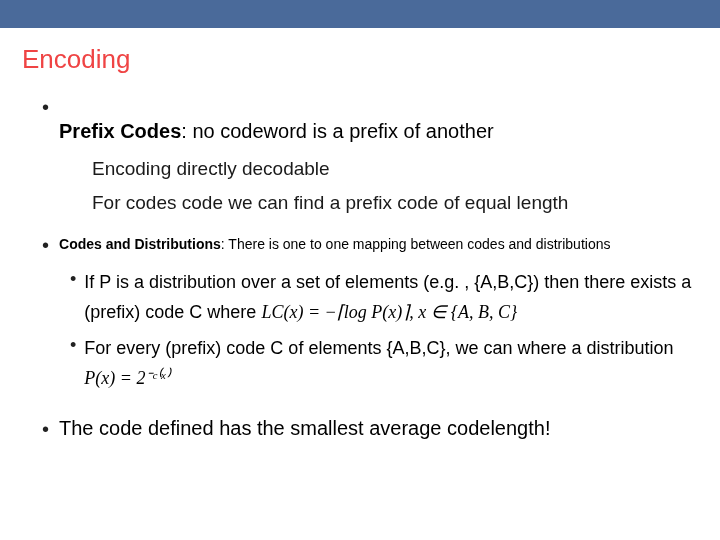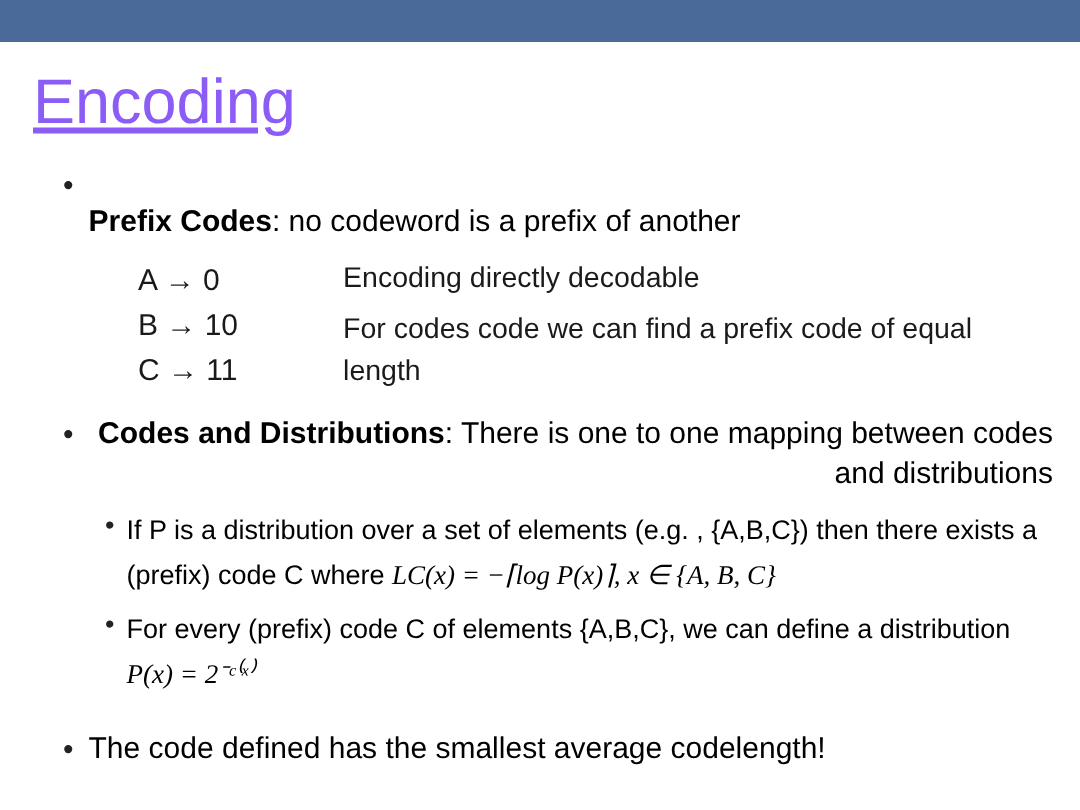--- a/index.html
+++ b/index.html
@@ -10,25 +10,24 @@
     font-family: Arial, Helvetica, sans-serif;
     position: relative;
     overflow: hidden;
   }
   .topbar {
     width: 100%;
     height: 28px;
     background: #4a6a9a;
   }
   .title {
-    font-size: 42px;
-    color: #8b5cf6;
+    font-size: 26px;
+    color: #ef4444;
     padding: 16px 0 0 22px;
     font-weight: 400;
-    text-decoration: underline;
   }
   .content {
     padding: 18px 18px 0 42px;
   }
   .bullet-row {
     display: flex;
     align-items: flex-start;
     margin-bottom: 8px;
   }
   .bullet-big {
@@ -57,21 +56,21 @@
   }
   .arrow {
     font-family: Arial, sans-serif;
   }
   .explain {
     font-size: 19px;
     line-height: 28px;
     color: #1a1a1a;
   }
   .bullet-mid {
-    font-size: 20px;
+    font-size: 14px;
     line-height: 27px;
     text-align: right;
   }
   .sub-bullets {
     margin: 8px 0 0 28px;
   }
   .sub-row {
     display: flex;
     align-items: flex-start;
     margin-bottom: 6px;
@@ -108,25 +107,20 @@
 <div class="content">
 
   <div class="bullet-row">
     <span class="bullet-big">•</span>
     <span class="line1">
       <span class="bold">Prefix Codes</span><span>: no codeword is a prefix of another</span>
     </span>
   </div>
 
   <div class="example-block">
-    <div class="code-list">
-      <div><span class="arrow">A → 0</span></div>
-      <div><span class="arrow">B → 10</span></div>
-      <div><span class="arrow">C → 11</span></div>
-    </div>
     <div class="explain">
       <div>Encoding directly decodable</div>
       <div style="height:6px"></div>
       <div>For codes code we can find a prefix code of equal length</div>
     </div>
   </div>
 
   <div class="bullet-row">
     <span class="bullet-big">•</span>
     <span class="bullet-mid">
@@ -137,21 +131,21 @@
   <div class="sub-bullets">
     <div class="sub-row">
       <span class="sub-dot">•</span>
       <span class="sub-text">
         <span>If P is a distribution over a set of elements (e.g. , {A,B,C}) then there exists a (prefix) code C where </span><span class="formula">LC(x) = −⌈log P(x)⌉, x ∈ {A, B, C}</span>
       </span>
     </div>
     <div class="sub-row">
       <span class="sub-dot">•</span>
       <span class="sub-text">
-        <span>For every (prefix) code C of elements {A,B,C}, we can define a distribution </span><span class="formula">P(x) = 2⁻ᶜ⁽ˣ⁾</span>
+        <span>For every (prefix) code C of elements {A,B,C}, we can where a distribution </span><span class="formula">P(x) = 2⁻ᶜ⁽ˣ⁾</span>
       </span>
     </div>
   </div>
 
   <div class="bullet-row final-bullet">
     <span class="bullet-big">•</span>
     <span class="final-text">The code defined has the smallest average codelength!</span>
   </div>
 
 </div>

